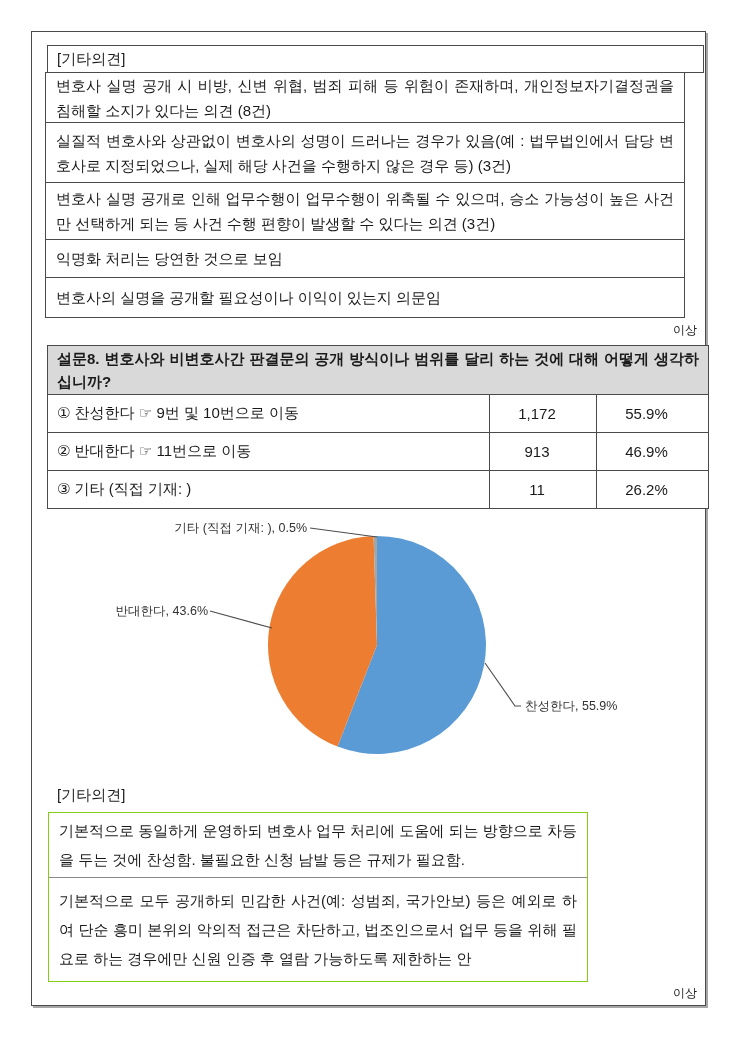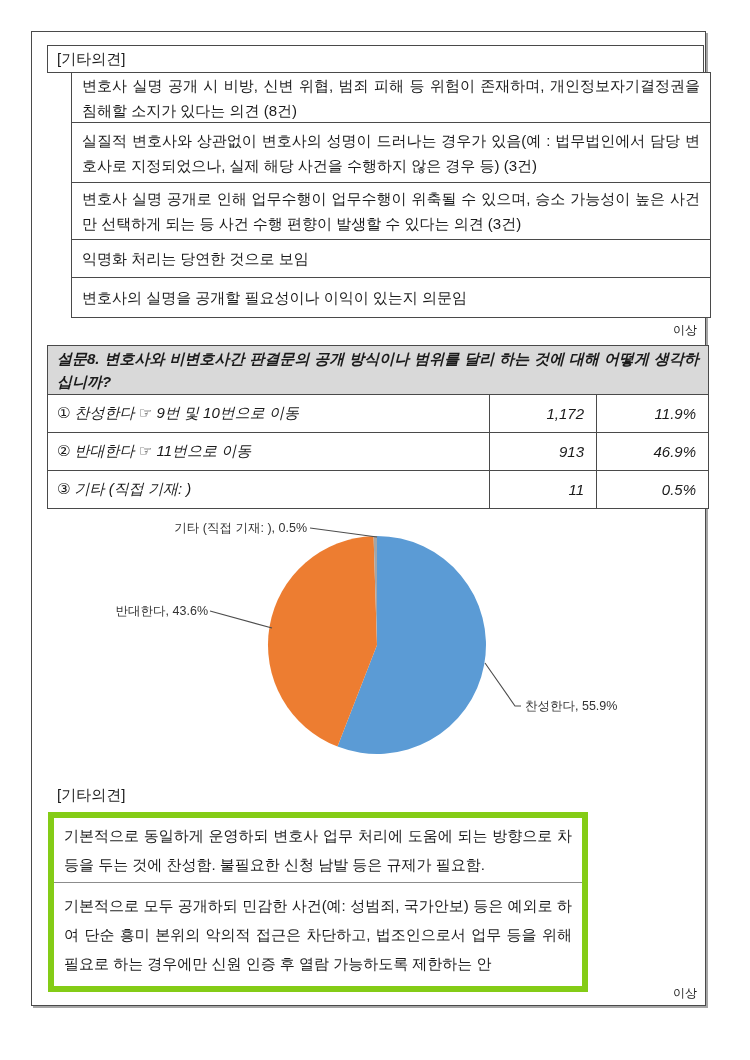--- a/index.html
+++ b/index.html
@@ -22,22 +22,22 @@
   
   .kita-cell {
     left: 47px; top: 45px; width: 657px; height: 28px;
     border: 1px solid #4a4a4a;
     font-size: 15px; line-height: 26px; padding-left: 9px;
     background: #fff;
   }
 
   
   .op-table { background: #fff; }
-  .op-table-1 { left: 71px; top: 72px; width: 640px; border: 1px solid #4a4a4a; }
-  .op-table-2 { left: 48px; top: 812px; width: 540px; border: 6px solid #84cc16; }
+  .op-table-1 { left: 45px; top: 72px; width: 640px; border: 1px solid #4a4a4a; }
+  .op-table-2 { left: 48px; top: 812px; width: 540px; border: 1px solid #84cc16; }
   .op-row {
     display: flex; flex-direction: column; justify-content: center;
     padding: 0 10px; font-size: 15px;
   }
   .op-table-1 .op-row { border-bottom: 1px solid #4a4a4a; line-height: 25px; }
   .op-table-2 .op-row { border-bottom: 1px solid #8c8c8c; line-height: 29px; }
   .op-table .op-row:last-child { border-bottom: none; }
   .op-row > div { width: 100%; text-align: justify; }
   .h51 { height: 50px; } .h60 { height: 60px; } .h57 { height: 57px; }
   .h38 { height: 38px; } .h39 { height: 39px; }
@@ -49,27 +49,27 @@
     font-size: 12px; line-height: 24px;
   }
   .end-marker.first { top: 318px; }
   .end-marker.last { top: 981px; }
 
   
   table.q-table {
     position: absolute; left: 47px; top: 345px; width: 661px;
     border-collapse: collapse; table-layout: fixed; background: #fff;
   }
-  table.q-table td { border: 1px solid #4a4a4a; font-size: 15px; vertical-align: middle; font-style: italic; }
+  table.q-table td { border: 1px solid #4a4a4a; font-size: 15px; vertical-align: middle; }
   td.q-header {
     background: #d9d9d9; font-weight: bold;
     height: 48px; line-height: 23px; padding: 1px 9px; text-align: justify;
   }
   td.q-option { height: 38px; padding-left: 9px; margin-top: 40px; }
-  td.q-num { height: 38px; text-align: right; padding-right: 12px; }
+  td.q-num { height: 38px; text-align: center; padding-right: 12px; }
 
   
   svg.pie { left: 47px; top: 507px; }
   .pie text { font-size: 12.5px; fill: #333; }
   .pie polyline { fill: none; stroke: #4d4d4d; stroke-width: 1.1; }
 
   .kita-label-2 { left: 57px; top: 784px; font-size: 15px; line-height: 22px; }
 </style>
 </head>
 <body>
@@ -104,31 +104,31 @@
       <col style="width:107px">
       <col style="width:112px">
     </colgroup>
   <tbody>
       <tr>
     <td class="q-header" colspan="3">설문8. 변호사와 비변호사간 판결문의 공개 방식이나 범위를 달리 하는 것에 대해 어떻게 생각하십니까?</td>
   </tr>
   <tr>
     <td class="q-option">① 찬성한다 ☞ 9번 및 10번으로 이동</td>
     <td class="q-num">1,172</td>
-    <td class="q-num">11.9%</td>
+    <td class="q-num">55.9%</td>
   </tr>
   <tr>
     <td class="q-option">② 반대한다 ☞ 11번으로 이동</td>
     <td class="q-num">913</td>
     <td class="q-num">46.9%</td>
   </tr>
   <tr>
     <td class="q-option">③ 기타 (직접 기재: )</td>
     <td class="q-num">11</td>
-    <td class="q-num">0.5%</td>
+    <td class="q-num">26.2%</td>
   </tr>
 </tbody>
   </table>
 
 <svg class="abs pie" width="661" height="275" viewBox="0 0 661 275">
   <g id="pie-slices">
       <path d="M330,138 L330.00,29.00 A109,109 0 1 1 290.51,239.60 Z" fill="#5B9BD5"></path>
       <path d="M330,138 L290.51,239.60 A109,109 0 0 1 326.58,29.05 Z" fill="#ED7D31"></path>
       <path d="M330,138 L326.58,29.05 A109,109 0 0 1 330.00,29.00 Z" fill="#A5A5A5"></path>
     </g>

